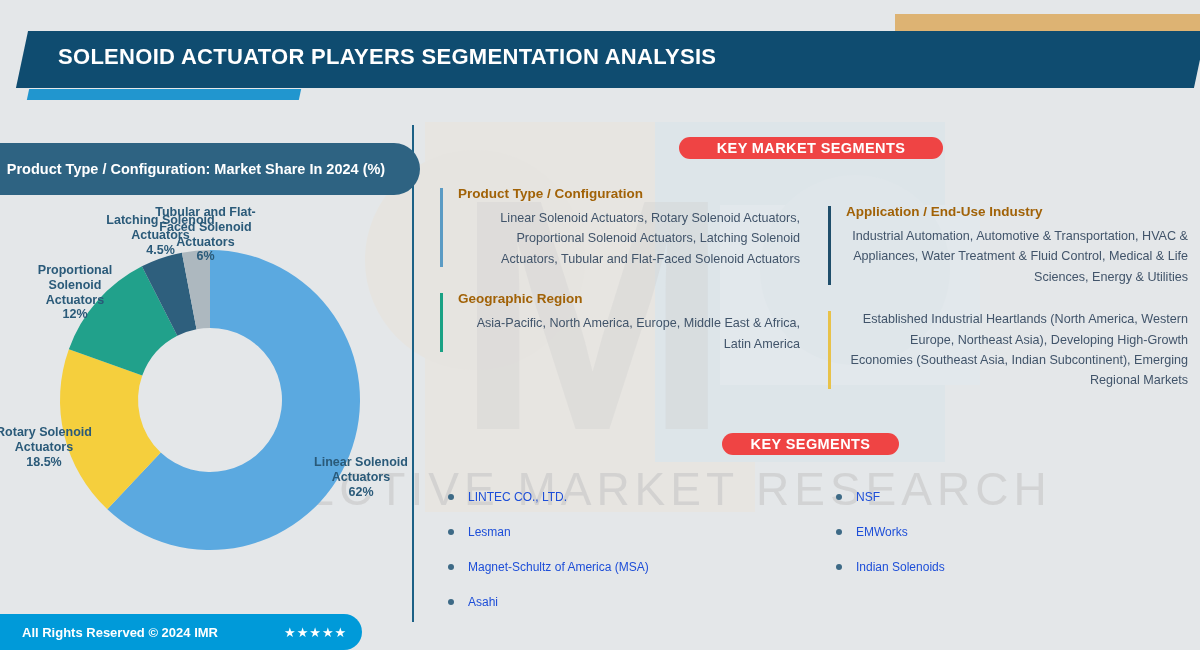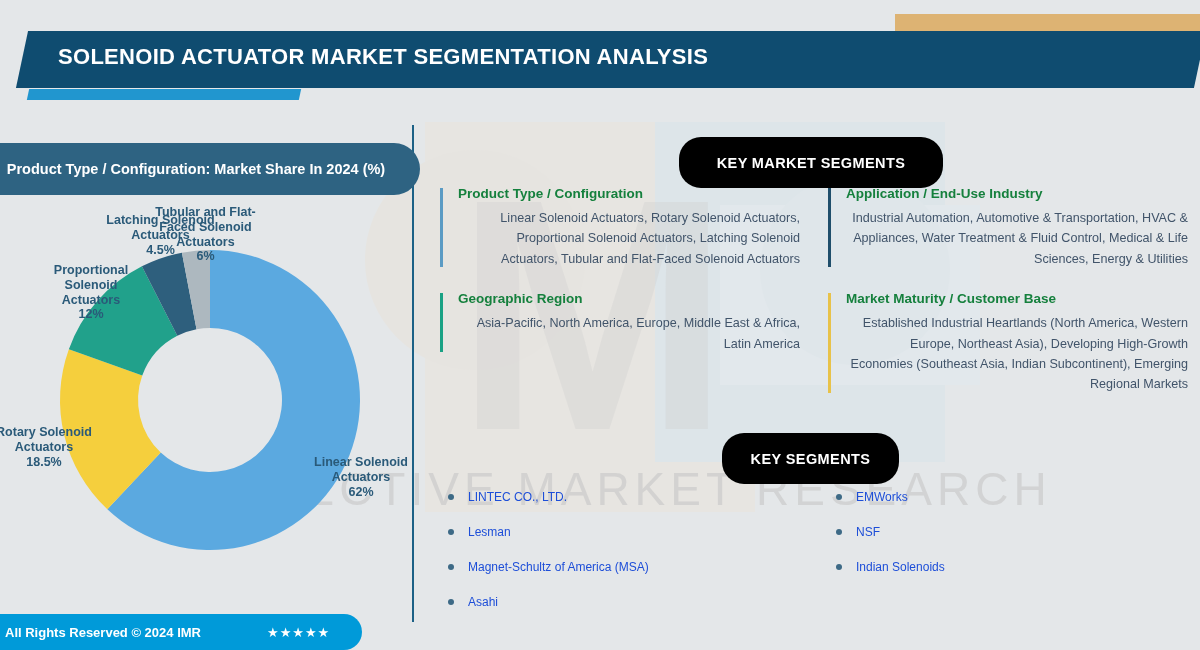--- a/index.html
+++ b/index.html
@@ -155,35 +155,35 @@
     width: 382px; height: 36px;
     background: #009ad9;
     border-radius: 0 18px 18px 0;
     display: flex;
     align-items: center;
   }
   .footer-text {
     color: #fff;
     font-size: 13px;
     font-weight: bold;
-    margin-left: 25px;
+    margin-left: 42px;
   }
   .footer-stars {
     color: #fff;
     font-size: 13px;
     letter-spacing: 1px;
     margin-left: 66px;
   }
 
   
   .pill {
     position: absolute;
-    background: #000000;
+    background: #ef4444;
     border-radius: 22px;
-    height: 51px;
+    height: 22px;
     display: flex;
     align-items: center;
     justify-content: center;
     padding: 0 26px;
   }
   .pill span {
     color: #fff;
     font-size: 14.5px;
     font-weight: bold;
     letter-spacing: 0.4px;
@@ -191,36 +191,36 @@
   .pill-segments { left: 679px; top: 137px; width: 264px; }
   .pill-players  { left: 722px; top: 433px; width: 177px; }
 
   .seg-grid {
     position: absolute;
     left: 440px; top: 186px;
     width: 748px;
   }
   .seg-col { position: absolute; width: 360px; }
   .seg-col-left  { left: 0px; }
-  .seg-col-right { left: 388px; }
+  .seg-col-right { left: 388px; margin-top: 18px; }
 
   .seg-item {
     padding-left: 18px;
     position: relative;
     margin-bottom: 22px;
   }
   .seg-item::before {
     content: "";
     position: absolute;
     left: 0; top: 2px; bottom: 2px;
     width: 3px;
     background: var(--accent, #2e6382);
   }
   .seg-head {
-    color: #15803d;
+    color: #a16207;
     font-size: 13.5px;
     font-weight: bold;
     margin-bottom: 7px;
   }
   .seg-body {
     color: #41546a;
     font-size: 12.6px;
     line-height: 1.62;
     text-align: right;
   }
@@ -260,21 +260,21 @@
   <div class="bg-rect-cool"></div>
   <div class="bg-rect-cool2"></div>
   <div class="bg-circle"></div>
   <div class="bg-circle2"></div>
   <div class="bg-m">M</div>
   <div class="watermark">TROSPECTIVE MARKET RESEARCH</div>
 </div>
 
 <div class="header-gold"></div>
 <div class="header-bar"></div>
-<div class="header-title">SOLENOID ACTUATOR MARKET SEGMENTATION ANALYSIS</div>
+<div class="header-title">SOLENOID ACTUATOR PLAYERS SEGMENTATION ANALYSIS</div>
 <div class="header-underline"></div>
 
 <div class="v-divider"></div>
 
 <div class="chart-title-pill">
   <span>Product Type / Configuration: Market Share In 2024 (%)</span>
 </div>
 
 <div class="donut-wrap">
   <svg class="donut-svg" width="412" height="400" viewBox="0 0 412 400">
@@ -284,21 +284,21 @@
         <path d="M 68.86788465686615 134.18931196320634 A 150 150 0 0 1 141.90142503906782 51.3490213717449 L 177.31268401875258 120.84753025843756 A 72 72 0 0 0 142.25658463529575 160.61086974233905 Z" fill="#21a18b"></path>
         <path d="M 141.90142503906782 51.3490213717449 A 150 150 0 0 1 181.89280281214118 37.65691239069673 L 196.50854534982776 114.27531794753443 A 72 72 0 0 0 177.31268401875258 120.84753025843756 Z" fill="#2e5f7d"></path>
         <path d="M 181.89280281214118 37.65691239069673 A 150 150 0 0 1 209.99999999999997 35 L 210 113 A 72 72 0 0 0 196.50854534982776 114.27531794753443 Z" fill="#adb8bf"></path>
       </g>
   </svg>
   <div id="slice-labels">
       <div class="slice-label" style="left: 306px; top: 240px; width: 110px;">Linear Solenoid Actuators
 62%</div>
       <div class="slice-label" style="left: -16px; top: 210px; width: 120px;">Rotary Solenoid Actuators
 18.5%</div>
-      <div class="slice-label" style="left: 36px; top: 48px; width: 110px;">Proportional Solenoid Actuators
+      <div class="slice-label" style="left: 20px; top: 48px; width: 110px;">Proportional Solenoid Actuators
 12%</div>
       <div class="slice-label" style="left: 98px; top: -2px; width: 125px;">Latching Solenoid Actuators
 4.5%</div>
       <div class="slice-label" style="left: 138px; top: -10px; width: 135px;">Tubular and Flat-Faced Solenoid Actuators
 6%</div>
     </div>
 </div>
 
 <div class="footer-bar">
   <span class="footer-text">All Rights Reserved © 2024 IMR</span>
@@ -319,35 +319,34 @@
         <div class="seg-head">Geographic Region</div>
         <div class="seg-body">Asia-Pacific, North America, Europe, Middle East &amp; Africa, Latin America</div>
       </div>
     </div>
   <div class="seg-col seg-col-right" id="seg-col-right">
       <div class="seg-item" style="--accent: #1f4e6b;">
         <div class="seg-head">Application / End-Use Industry</div>
         <div class="seg-body">Industrial Automation, Automotive &amp; Transportation, HVAC &amp; Appliances, Water Treatment &amp; Fluid Control, Medical &amp; Life Sciences, Energy &amp; Utilities</div>
       </div>
       <div class="seg-item" style="--accent: #e8c249;">
-        <div class="seg-head">Market Maturity / Customer Base</div>
         <div class="seg-body">Established Industrial Heartlands (North America, Western Europe, Northeast Asia), Developing High-Growth Economies (Southeast Asia, Indian Subcontinent), Emerging Regional Markets</div>
       </div>
     </div>
 </div>
 
 <div class="pill pill-players">
   <span>KEY SEGMENTS</span>
 </div>
 
 <div class="players">
   <div class="players-col players-col-left" id="players-left">
       <div class="player-item">LINTEC CO., LTD.</div>
       <div class="player-item">Lesman</div>
       <div class="player-item">Magnet-Schultz of America (MSA)</div>
       <div class="player-item">Asahi</div>
     </div>
   <div class="players-col players-col-right" id="players-right">
+      <div class="player-item">NSF</div>
       <div class="player-item">EMWorks</div>
-      <div class="player-item">NSF</div>
       <div class="player-item">Indian Solenoids</div>
     </div>
 </div>
 
 </body></html>

